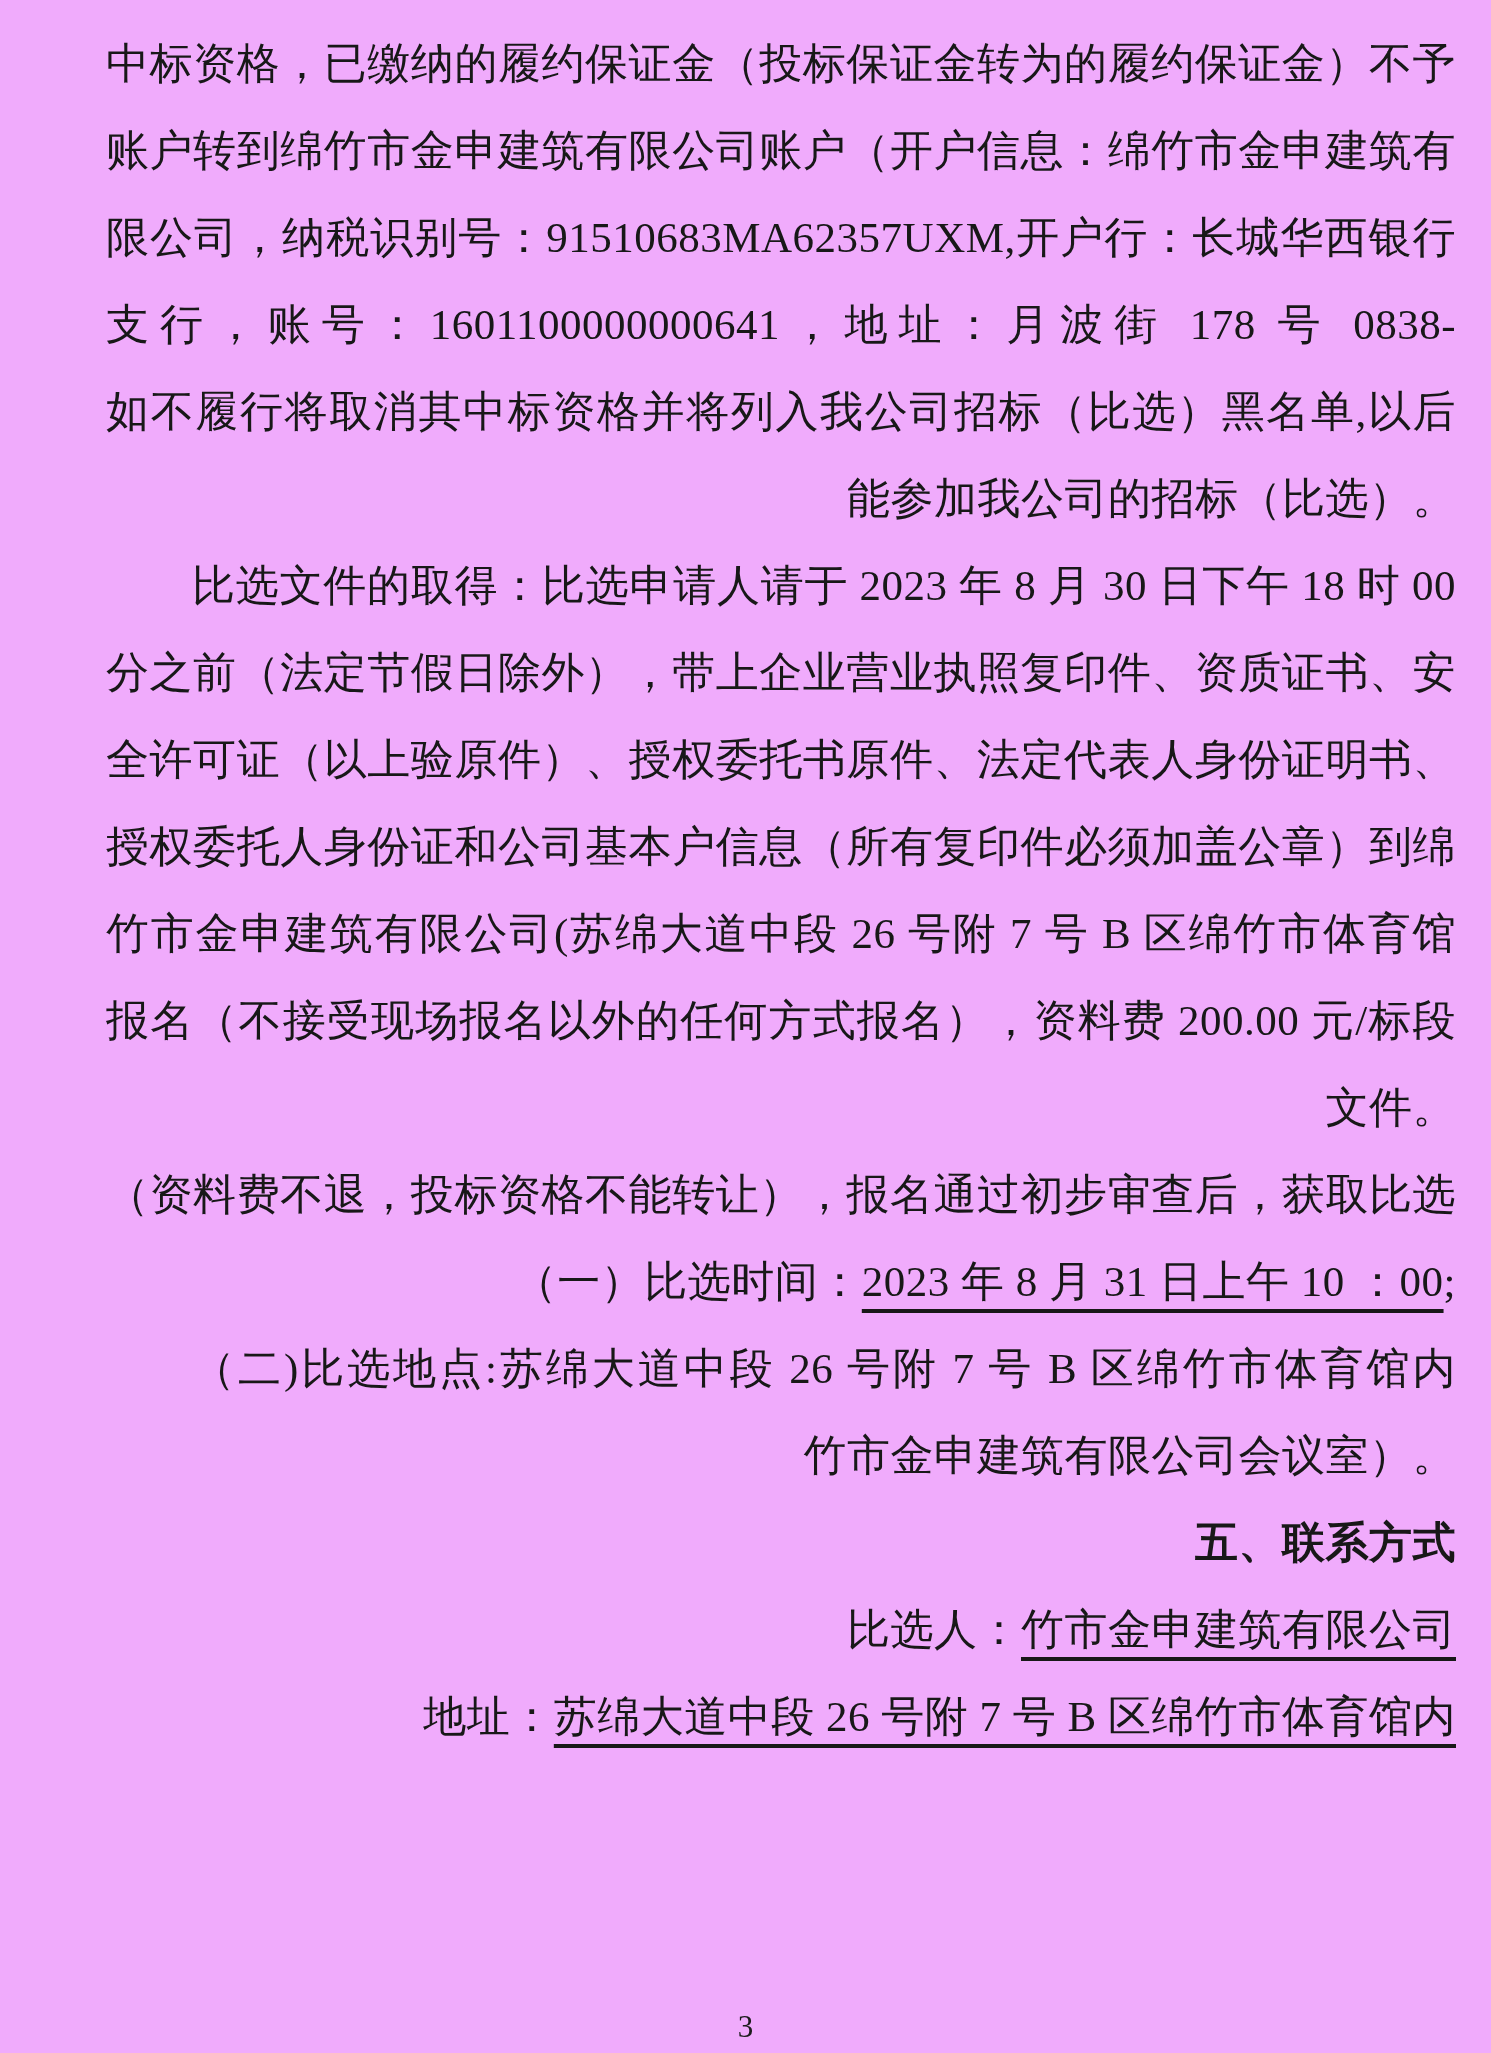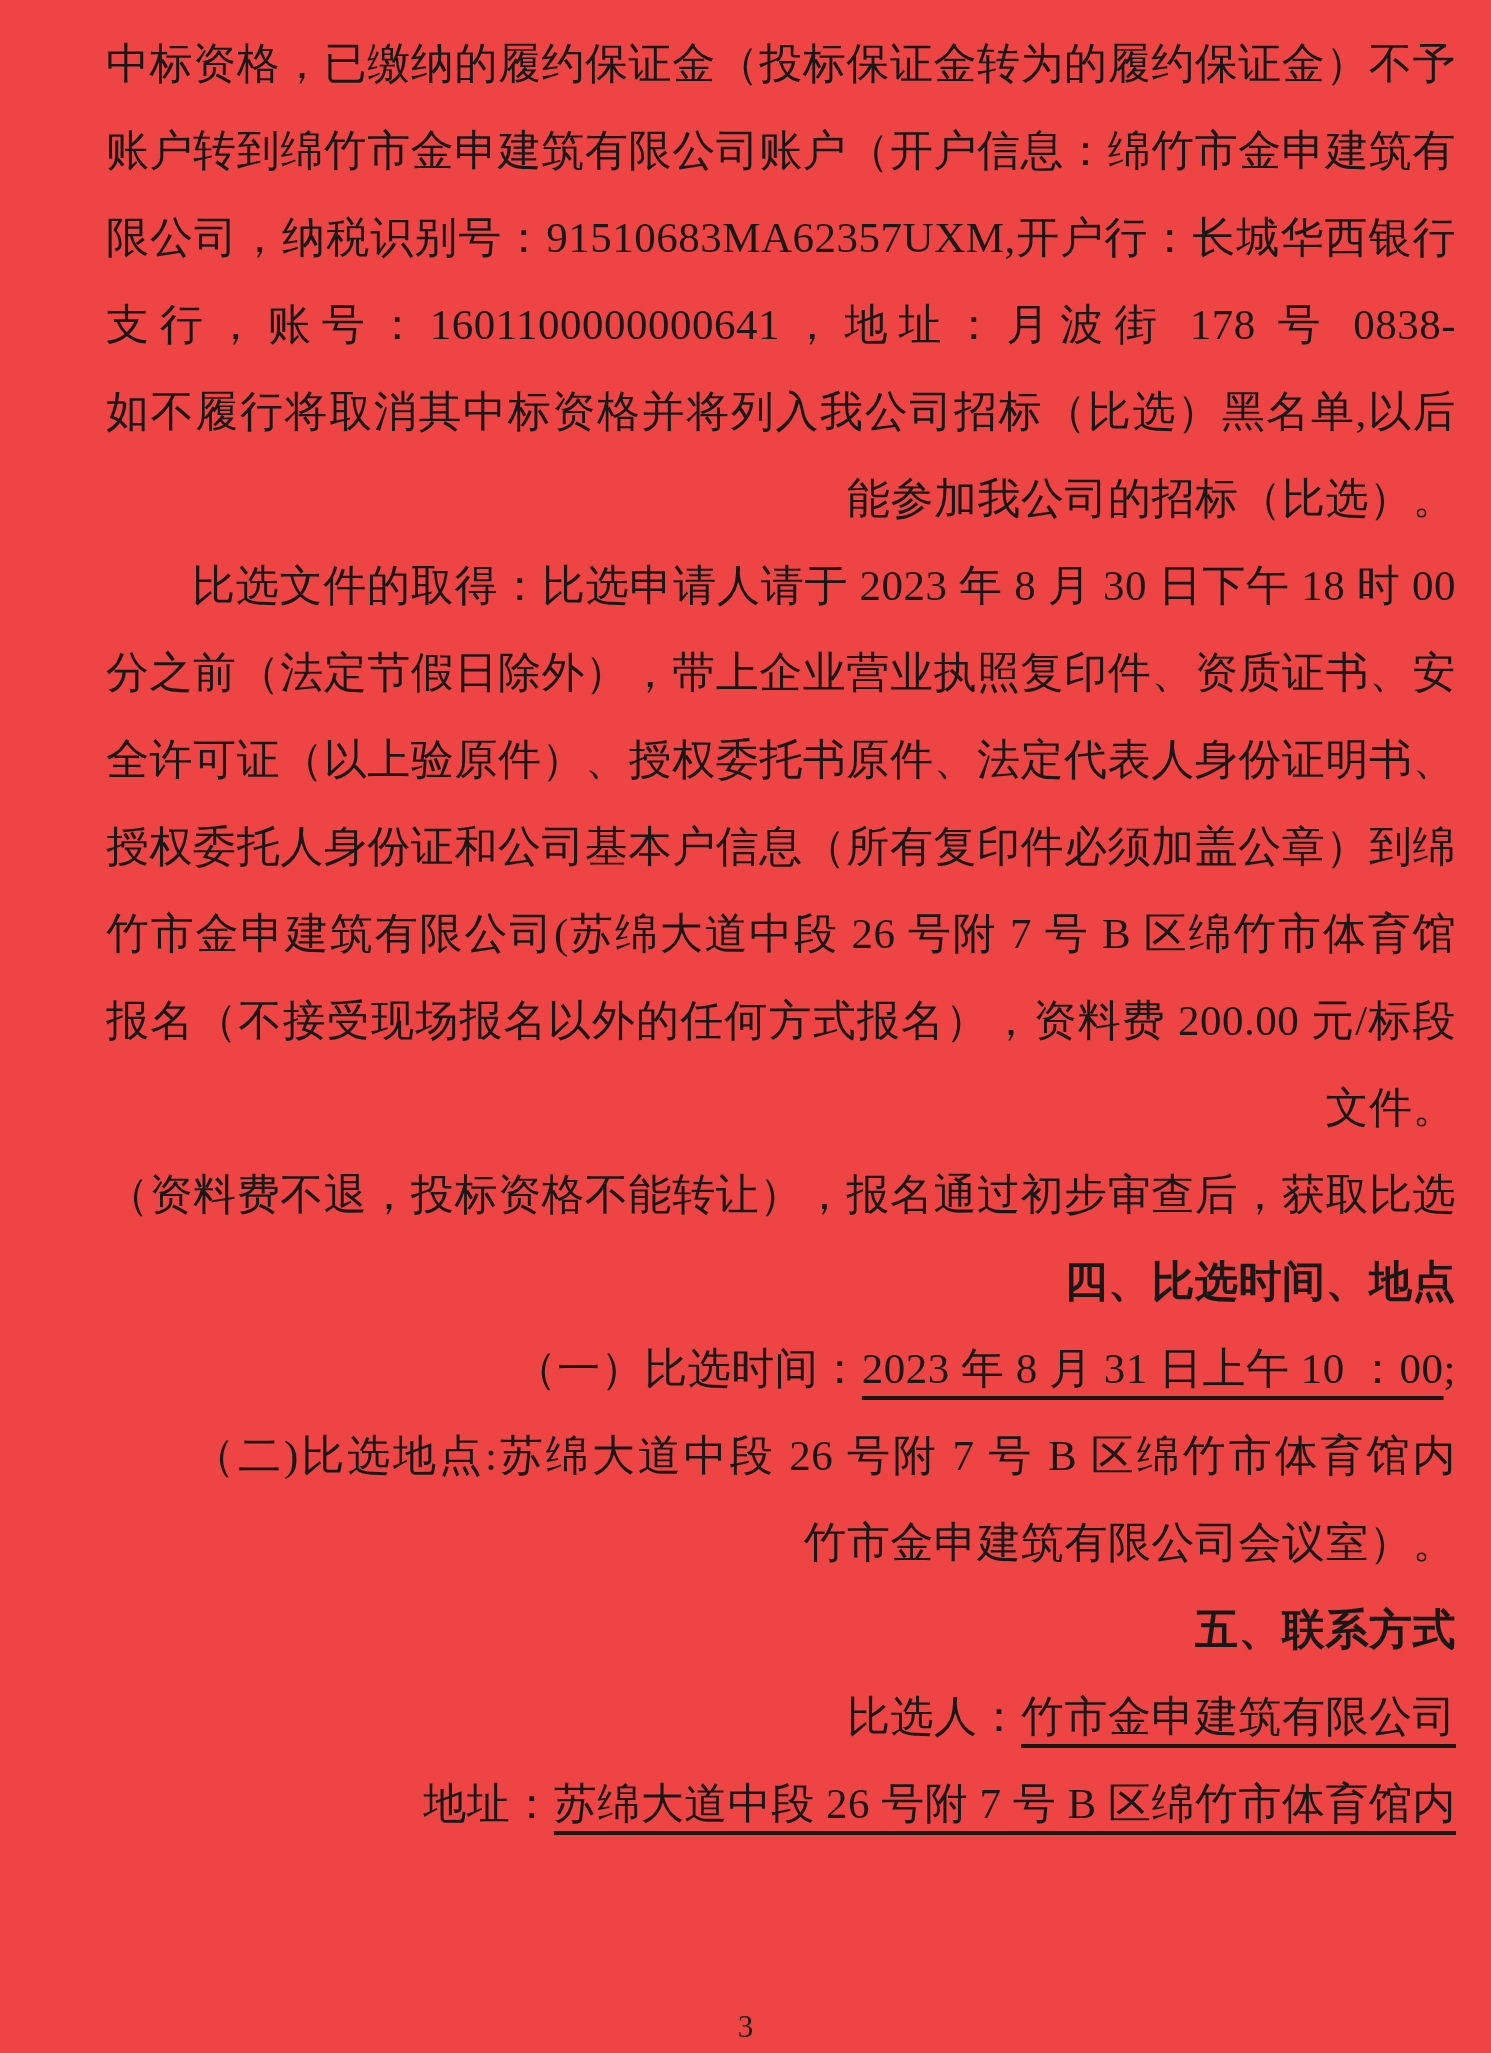--- a/index.html
+++ b/index.html
@@ -5,21 +5,21 @@
   html, body {
     margin: 0;
     padding: 0;
     background: #e8e8e8;
   }
   .page {
     position: relative;
     width: 1491px;
     height: 2053px;
     margin: 0 auto;
-    background: #ef4444;
+    background: #f0abfc;
     color: #181818;
     font-family: "Liberation Serif", "DejaVu Serif", serif;
     overflow: hidden;
   }
   .content {
     padding: 20px 35px 0 106px;
   }
   .line {
     font-size: 43px;
     line-height: 87px;
@@ -65,21 +65,20 @@
       <div class="line fill"><span class="">如不履行将取消其中标资格并将列入我公司招标（比选）黑名单,以后不</span></div>
       <div class="line"><span class="">能参加我公司的招标（比选）。</span></div>
       <div class="line fill" style="text-indent: 2em;"><span class="">比选文件的取得：比选申请人请于 2023 年 8 月 30 日下午 18 时 00</span></div>
       <div class="line fill"><span class="">分之前（法定节假日除外），带上企业营业执照复印件、资质证书、安</span></div>
       <div class="line fill"><span class="">全许可证（以上验原件）、授权委托书原件、法定代表人身份证明书、</span></div>
       <div class="line fill"><span class="">授权委托人身份证和公司基本户信息（所有复印件必须加盖公章）到绵</span></div>
       <div class="line fill"><span class="">竹市金申建筑有限公司(苏绵大道中段 26 号附 7 号 B 区绵竹市体育馆内）</span></div>
       <div class="line fill"><span class="">报名（不接受现场报名以外的任何方式报名），资料费 200.00 元/标段</span></div>
       <div class="line"><span class="">文件。</span></div>
       <div class="line fill"><span class="">（资料费不退，投标资格不能转让），报名通过初步审查后，获取比选</span></div>
-      <div class="line heading" style="text-indent: 2em;"><span class="">四、比选时间、地点</span></div>
       <div class="line" style="text-indent: 2em;"><span class="">（一）比选时间：</span><span class="u">2023 年 8 月 31 日上午 10 ：00</span><span class="">;</span></div>
       <div class="line fill" style="text-indent: 2em;"><span class="">（二)比选地点:苏绵大道中段 26 号附 7 号 B 区绵竹市体育馆内（绵</span></div>
       <div class="line"><span class="">竹市金申建筑有限公司会议室）。</span></div>
       <div class="line heading" style="text-indent: 2em;"><span class="">五、联系方式</span></div>
       <div class="line" style="text-indent: 3em;"><span class="">比选人：</span><span class="u">竹市金申建筑有限公司</span></div>
       <div class="line" style="text-indent: 3em;"><span class="">地址：</span><span class="u">苏绵大道中段 26 号附 7 号 B 区绵竹市体育馆内</span></div>
     </div>
   <div class="pageno">3</div>
 </div>
 

